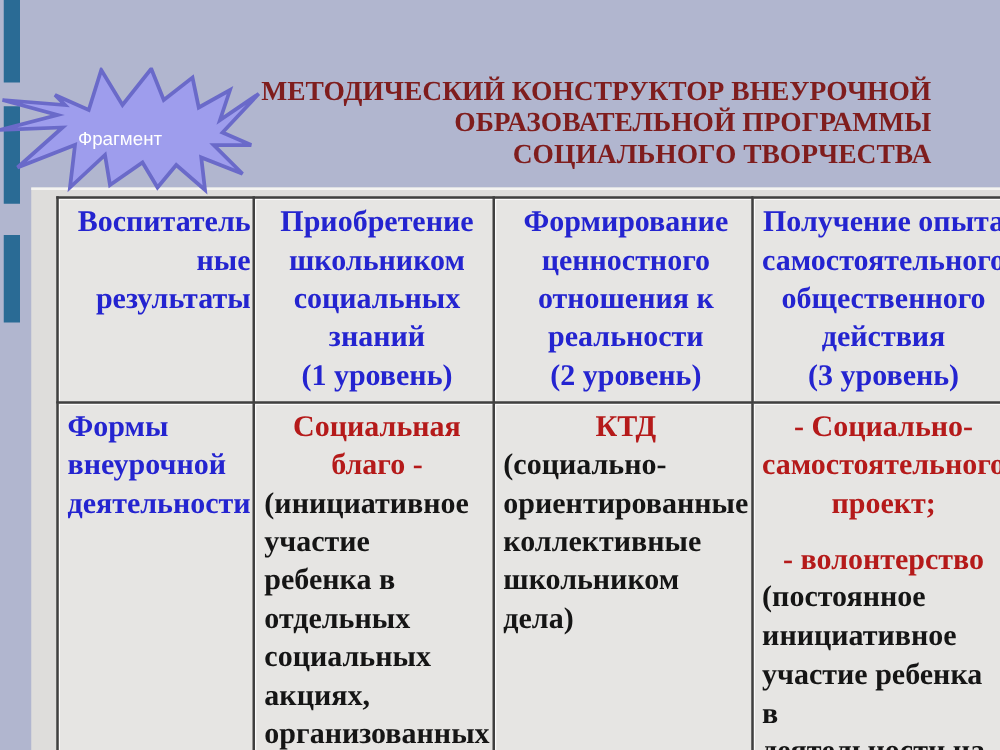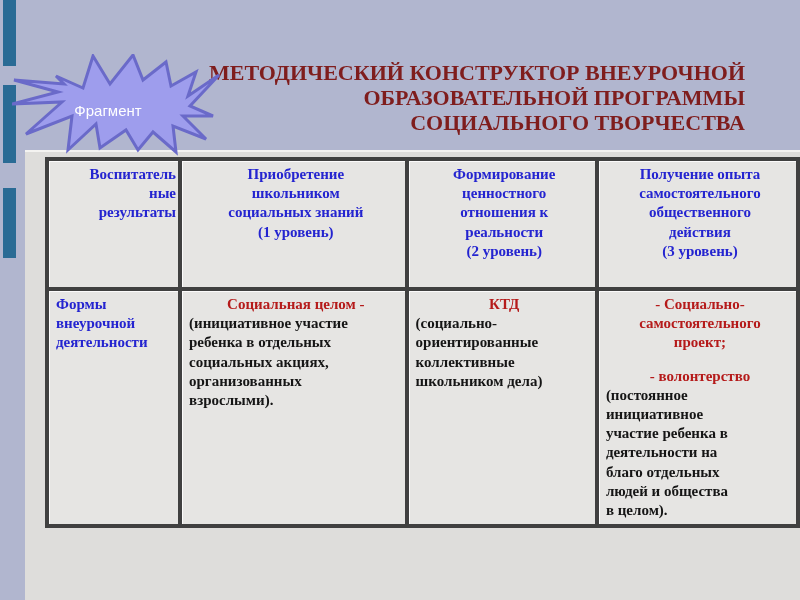--- a/index.html
+++ b/index.html
@@ -14,48 +14,48 @@
   .bar2{top:85px;height:78px;}
   .bar3{top:188px;height:70px;}
 
   
   .panel{
     position:absolute;left:25px;top:150px;width:775px;height:450px;
     background:#dedddb;border-top:2px solid #f4f3f1;
   }
 
   
-  .badge{position:absolute;left:12px;top:54px;width:210px;height:104px;z-index:5;text-decoration:underline;}
+  .badge{position:absolute;left:0;top:54px;width:210px;height:104px;z-index:5;text-decoration:underline;}
   .badge svg{display:block;width:210px;height:104px;}
   .badge text{
     font-family:"Liberation Sans", sans-serif;
     font-size:15px;fill:#ffffff;
   }
 
   
   .title{
     position:absolute;top:60px;right:55px;width:560px;
     text-align:right;color:#7f1d1d;
     font-size:22px;font-weight:bold;line-height:1.14;
     white-space:pre-line;z-index:4;
   }
 
   
   table.grid{
     position:absolute;left:45px;top:157px;z-index:3;
     border-collapse:collapse;table-layout:fixed;
   }
   table.grid td{
-    border:4px solid #404040;
+    border:2px solid #404040;
     background:#e6e5e3;
     box-shadow:inset 1px 1px 0 rgba(255,255,255,.85);
     vertical-align:top;
     padding:4px 2px 4px 7px;
     font-weight:bold;
-    font-size:15px;
+    font-size:24px;
     line-height:1.28;
   }
   .c1{width:123px;} .c2{width:224px;} .c3{width:183px;} .c4{width:195px;}
   .r1{height:130px;} .r2{height:204px;}
 
   .pre{white-space:pre-line;}
   .head-cell{color:#2424d0;text-align:center;}
   .head-right{text-align:right;}
   .row-label{color:#2424d0;text-align:left;}
   .term{color:#b51a1a;display:block;text-align:center;}
@@ -111,21 +111,21 @@
 (3 уровень)</span>
     </td>
   </tr>
   <tr class="r2">
     <td class="c1 row-label">
       <span class="pre">Формы
 внеурочной
 деятельности</span>
     </td>
     <td class="c2">
-      <span class="term pre">Социальная целом -</span>
+      <span class="term pre">Социальная благо -</span>
       <span class="desc pre">(инициативное участие
 ребенка в отдельных
 социальных акциях,
 организованных
 взрослыми).</span>
     </td>
     <td class="c3">
       <span class="term pre">КТД</span>
       <span class="desc pre">(социально-
 ориентированные

